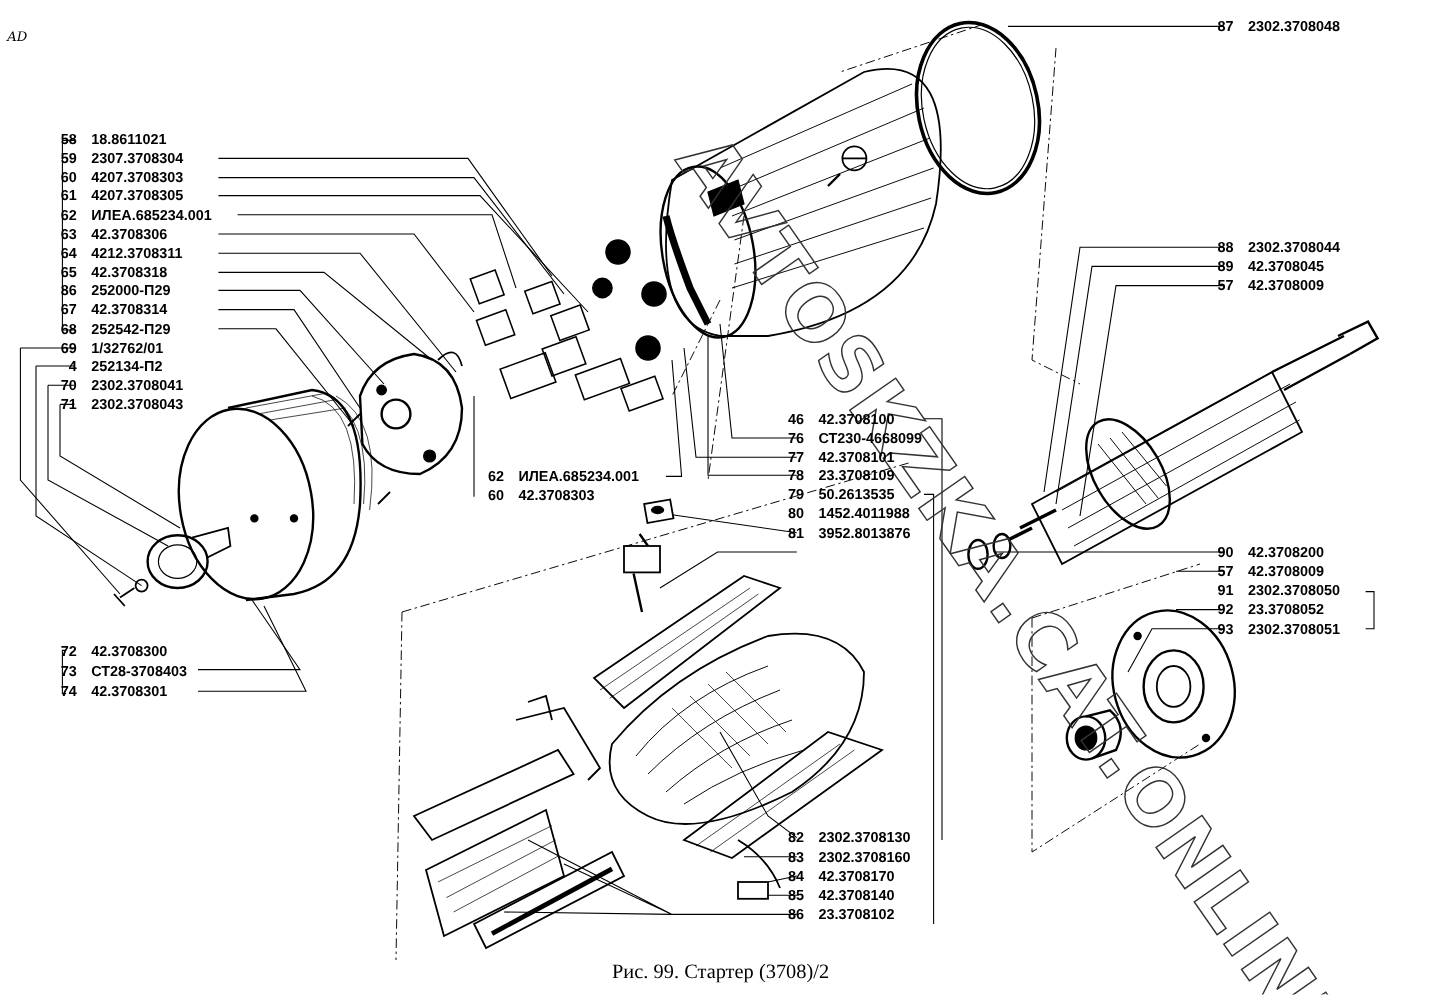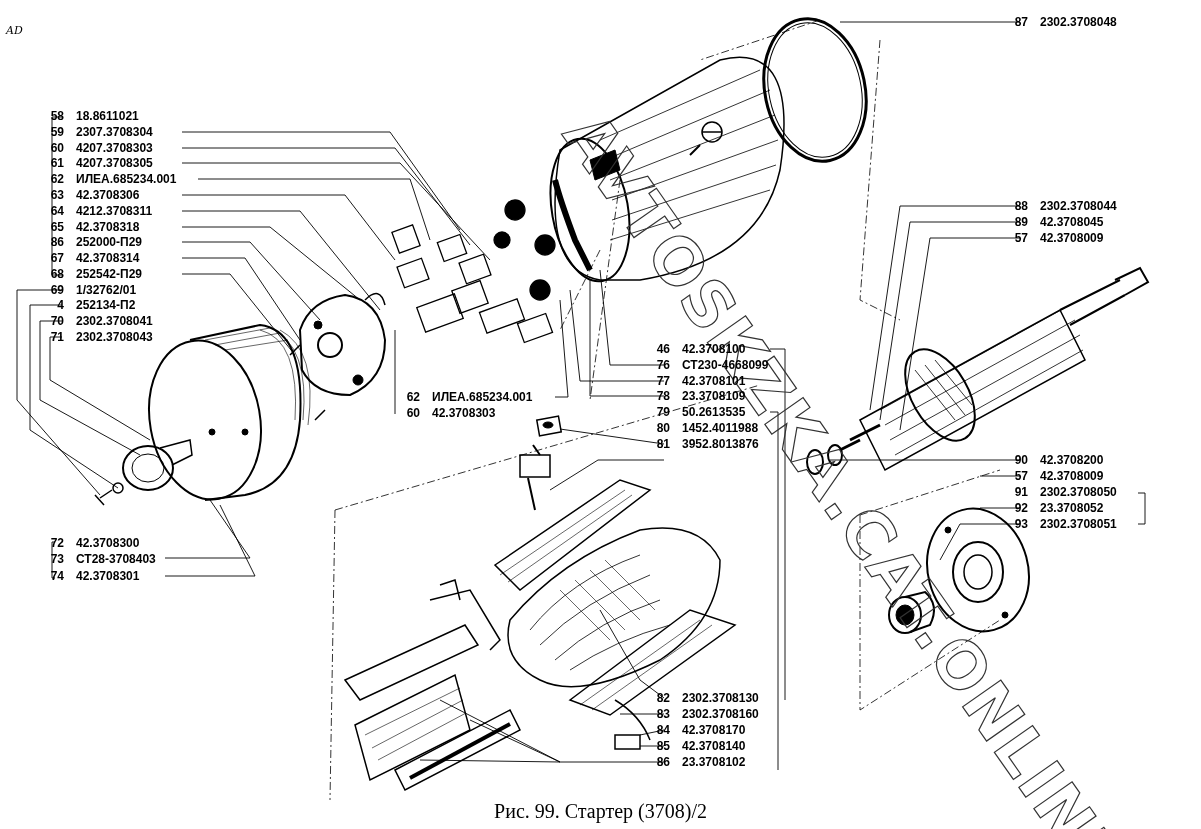--- a/index.html
+++ b/index.html
@@ -2,21 +2,21 @@
 <html><head>
 <meta charset="utf-8">
 <style>
   html,body{margin:0;padding:0;background:#fff;}
   #page{position:relative;width:1201px;height:829px;background:#fff;overflow:hidden;font-family:"Liberation Sans",sans-serif;color:#000;}
   #drawing{position:absolute;left:0;top:0;width:1201px;height:829px;}
   .lbl{position:absolute;font-family:"Liberation Sans",sans-serif;font-weight:bold;font-size:12px;line-height:14px;white-space:nowrap;}
   .lbl .num{display:inline-block;width:24px;text-align:right;margin-right:12px;}
   .lbl .pn{display:inline-block;}
   .corner-mark{position:absolute;left:6px;top:4px;font-family:"DejaVu Serif",serif;font-style:italic;font-size:11px;margin-top:20px;}
-  .caption{position:absolute;left:0;width:1201px;top:800px;text-align:center;font-family:"Liberation Serif",serif;font-size:20px;}
+  .caption{position:absolute;left:0;width:1201px;top:800px;text-align:center;font-family:"Liberation Serif",serif;font-size:17px;}
   .wm{position:absolute;left:300px;top:390px;font-family:"DejaVu Sans",sans-serif;font-weight:bold;font-size:64px;letter-spacing:2px;color:transparent;-webkit-text-stroke:1.2px #333;transform-origin:0 0;transform:rotate(55deg) translate(-60px,-420px);white-space:nowrap;pointer-events:none;}
 </style>
 </head>
 <body>
 
 <div id="page">
 
   <svg id="drawing" viewBox="0 0 1201 829" xmlns="http://www.w3.org/2000/svg" fill="none" stroke="#000" stroke-width="1">
 
     <g>

